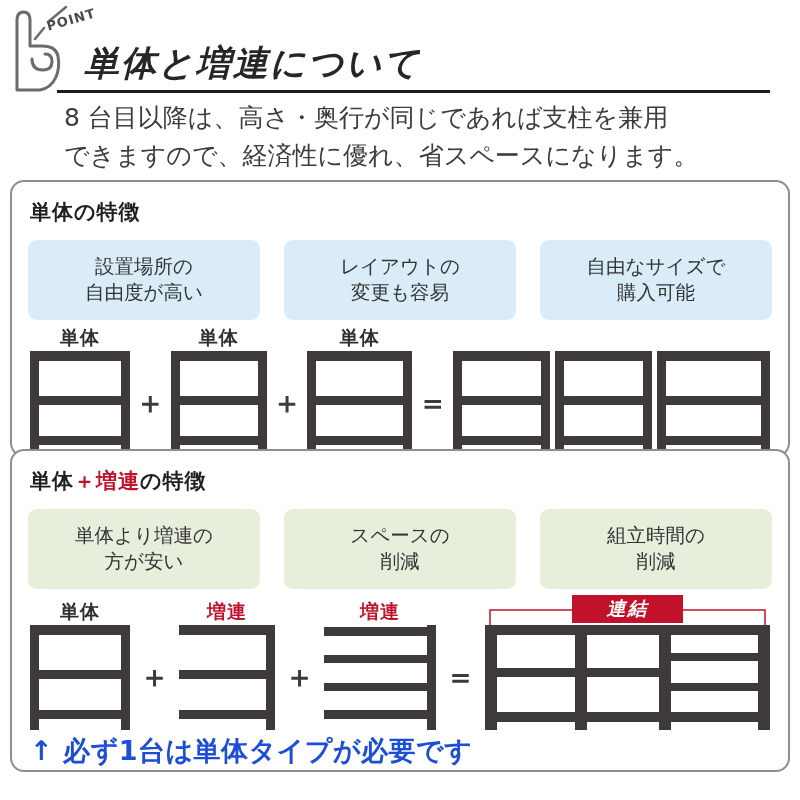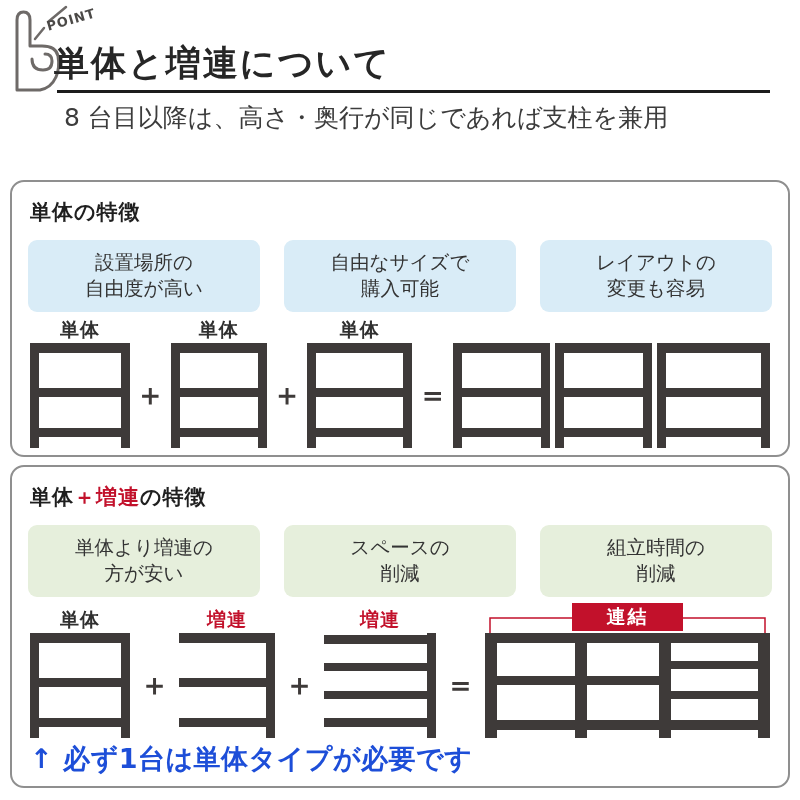--- a/index.html
+++ b/index.html
@@ -8,57 +8,57 @@
   }
   *{margin:0;padding:0;box-sizing:border-box;}
   html,body{width:800px;height:800px;background:#fff;overflow:hidden;
     font-family:"DejaVu Sans","Liberation Sans",sans-serif;color:#2b2b2b;}
   .stage{position:relative;width:800px;height:800px;}
 
   
   .hand-wrap{position:absolute;left:2px;top:4px;width:95px;height:92px;}
   .point-label{position:absolute;left:46px;top:12px;font-size:13px;font-weight:600;
     letter-spacing:1px;color:#4b4947;transform:rotate(-16deg);}
-  .page-title{position:absolute;left:54px;top:40px;font-size:35px;font-weight:bold;
-    color:#262626;letter-spacing:2px;white-space:nowrap;}
+  .page-title{position:absolute;left:84px;top:40px;font-size:35px;font-weight:bold;
+    color:#262626;letter-spacing:2px;white-space:nowrap;font-style:italic;}
   .title-underline{position:absolute;left:57px;top:90px;width:713px;height:0;
     border-top:3px solid #1c1c1c;}
   .intro{position:absolute;left:64px;top:99px;font-size:25px;color:#3c3c3c;
     line-height:38px;white-space:nowrap;}
 
   
   .box{position:absolute;left:10px;width:780px;border:2px solid var(--border);
     border-radius:14px;background:#fff;}
   .box1{top:180px;height:277px;}
-  .box2{top:465px;height:323px;}
+  .box2{top:449px;height:323px;}
   .box-title{margin:12px 0 0 18px;font-size:21px;font-weight:bold;color:#1f1f1f;
     line-height:36px;letter-spacing:1px;}
   .box-title .red{color:var(--red);}
 
   .chip-row{display:flex;gap:24px;margin-top:10px;padding:0 16px;}
-  .chip{flex:1;height:72px;border-radius:9px;display:flex;flex-direction:column;
+  .chip{flex:1;height:80px;border-radius:9px;display:flex;flex-direction:column;
     align-items:center;justify-content:center;font-size:19.5px;line-height:26px;
     color:#333;}
   .chip.blue{background:var(--chip-blue);}
   .chip.green{background:var(--chip-green);}
 
   .diagram-row{display:flex;align-items:flex-end;justify-content:space-between;
     margin-top:6px;padding:0 18px;}
   .unit{display:flex;flex-direction:column;align-items:center;}
   .unit-label{font-size:19px;font-weight:bold;color:#2f2f2f;line-height:22px;
     margin-bottom:3px;letter-spacing:1px;}
   .unit-label.red{color:var(--red);text-align:right;}
   .op{font-size:30px;font-weight:bold;color:var(--shelf);margin-bottom:38px;
     line-height:30px;}
   .shelf-svg{display:block;color:var(--shelf);}
 
   .result2{position:relative;width:285px;height:135px;}
   .connect-badge{position:absolute;left:87px;top:0;width:111px;height:28px;
     background:var(--red);color:#fff;font-size:19px;font-weight:bold;
-    display:flex;align-items:center;justify-content:center;letter-spacing:2px;}
+    display:flex;align-items:center;justify-content:center;letter-spacing:2px;font-style:italic;}
   .note{margin:5px 0 0 18px;font-size:27px;font-weight:bold;color:#1d4ed8;
     line-height:32px;letter-spacing:0.5px;}
 </style>
 </head>
 <body>
 
 <div class="stage">
 
   <div class="hand-wrap">
     <svg viewBox="0 0 95 92" width="95" height="92">
@@ -66,37 +66,38 @@
       <path d="M30 55 Q30 66 41 66 Q50 66 50 57 Q50 50 43 50" fill="none" stroke="#6e6a68" stroke-width="3" stroke-linecap="round"></path>
       <line x1="46" y1="18" x2="64" y2="3" stroke="#6e6a68" stroke-width="2.5" stroke-linecap="round"></line>
       <line x1="33" y1="35" x2="42" y2="24" stroke="#6e6a68" stroke-width="2.5" stroke-linecap="round"></line>
     </svg>
   </div>
   <div class="point-label">POINT</div>
   <h1 class="page-title">単体と増連について</h1>
   <div class="title-underline"></div>
   <div class="intro">
     <div>8 台目以降は、高さ・奥行が同じであれば支柱を兼用</div>
+    <div>できますので、経済性に優れ、省スペースになります。</div>
   </div>
 
   <section class="box box1">
     <h2 class="box-title">単体の特徴</h2>
 
     <div class="chip-row">
       <div class="chip blue">
         <div>設置場所の</div>
         <div>自由度が高い</div>
       </div>
       <div class="chip blue">
+        <div>レイアウトの</div>
+        <div>変更も容易</div>
+      </div>
+      <div class="chip blue">
         <div>自由なサイズで</div>
         <div>購入可能</div>
-      </div>
-      <div class="chip blue">
-        <div>レイアウトの</div>
-        <div>変更も容易</div>
       </div>
     </div>
 
     <div class="diagram-row">
       <div class="unit">
         <div class="unit-label">単体</div>
         <svg class="shelf-svg" viewBox="0 0 100 105" width="100" height="105">
           <g fill="currentColor">
             <rect x="0" y="0" width="100" height="10"></rect>
               <rect x="0" y="45" width="100" height="9"></rect>

